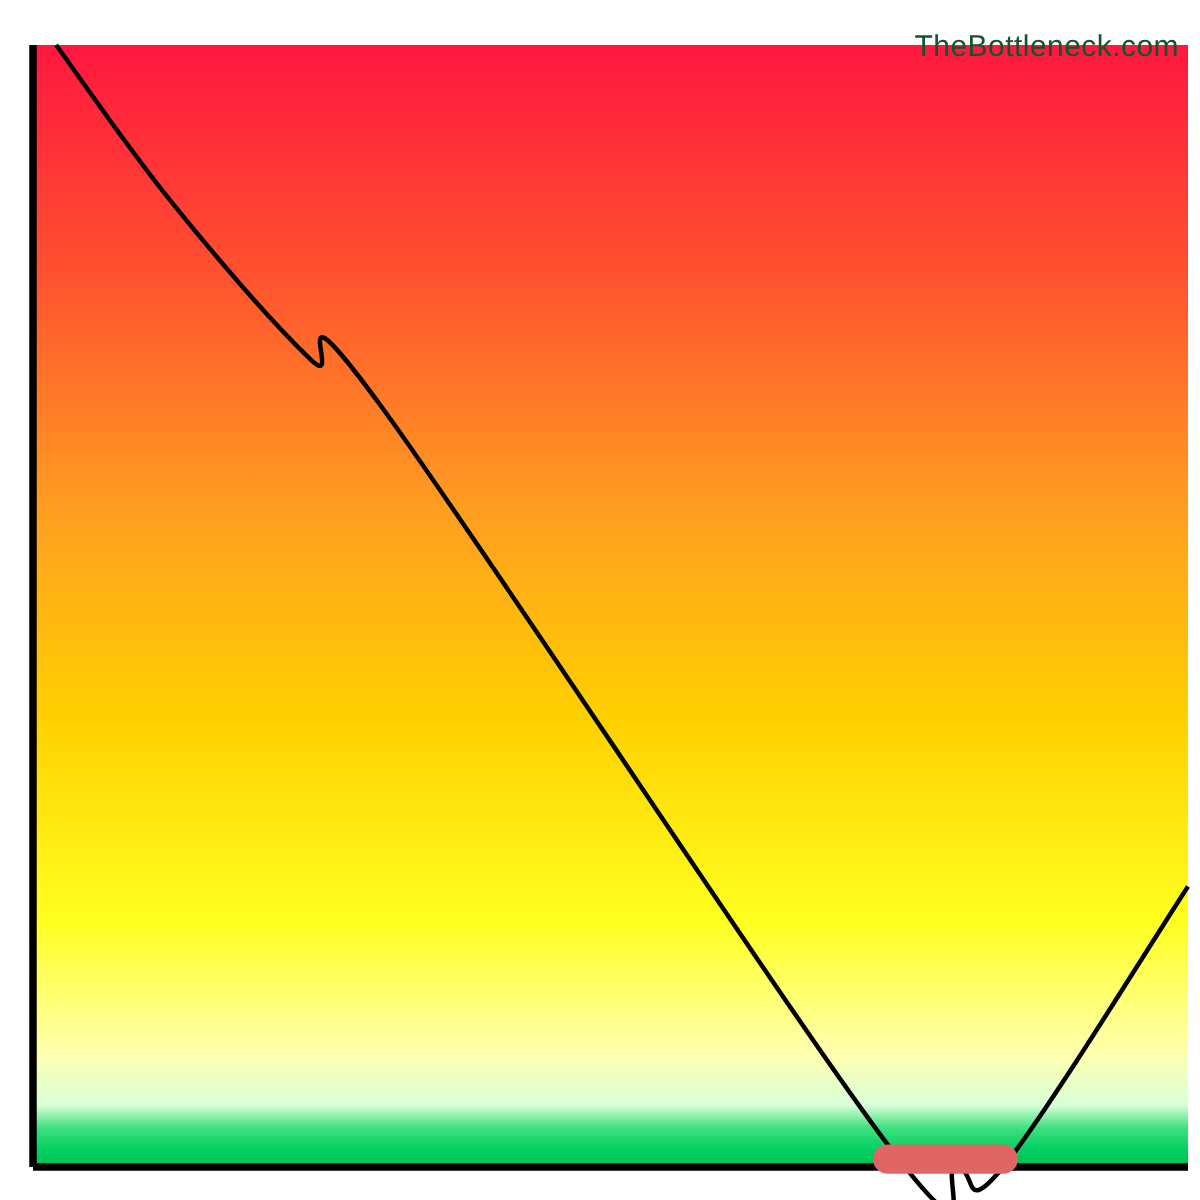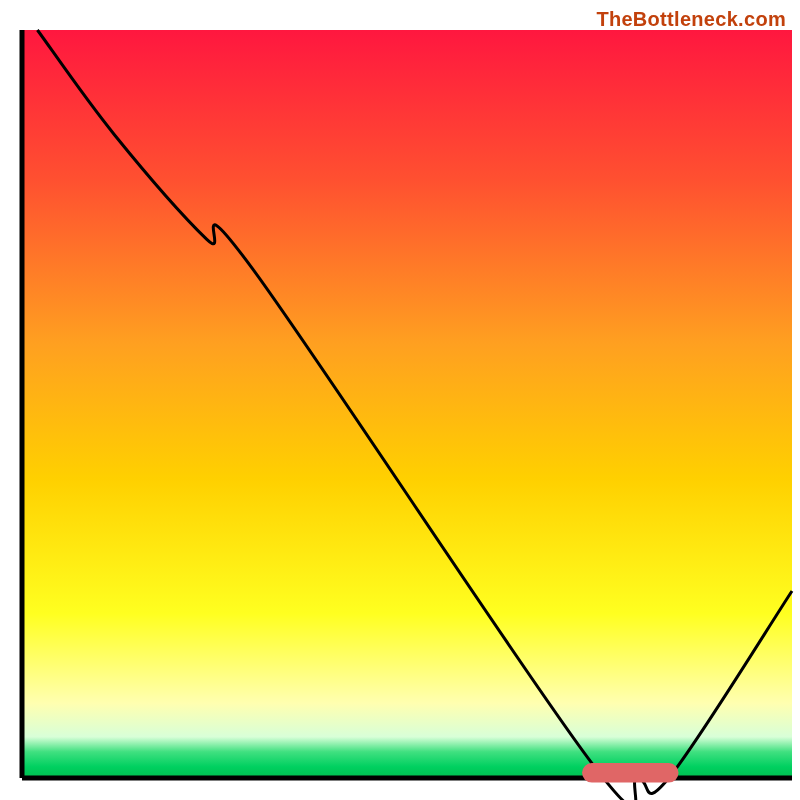--- a/index.html
+++ b/index.html
@@ -10,25 +10,25 @@
     background: #ffffff;
     font-family: Arial, Helvetica, sans-serif;
   }
   .stage {
     position: relative;
     width: 800px;
     height: 800px;
   }
   .watermark {
     position: absolute;
-    top: 8px;
+    top: 20px;
     right: 14px;
-    color: #c2410c;
+    color: #14532d;
     font-size: 20px;
-    font-weight: 700;
+    font-weight: 400;
     letter-spacing: 0.3px;
     user-select: none;
   }
   svg {
     display: block;
   }
 </style>
 </head>
 <body>
 

